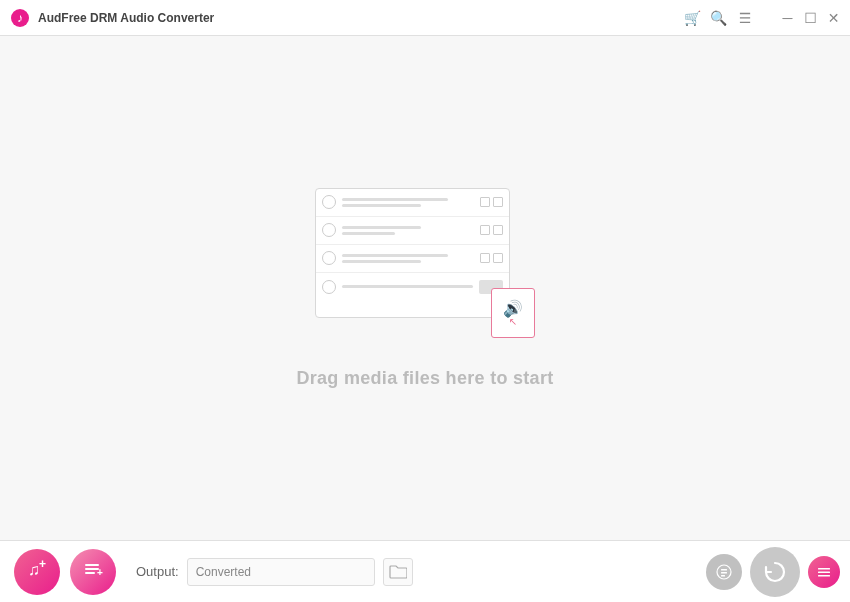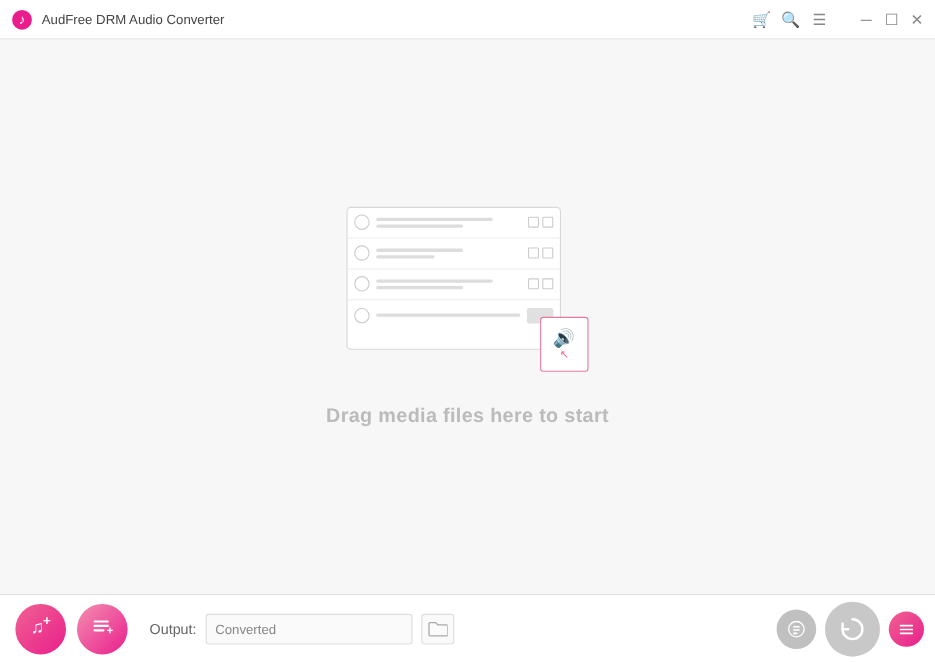--- a/index.html
+++ b/index.html
@@ -33,21 +33,21 @@
     }
 
     #app-logo {
       width: 20px;
       height: 20px;
     }
 
     #app-title {
       font-size: 12px;
       color: #444;
-      font-weight: 400;
+      font-weight: 700;
     }
 
     #title-controls {
       display: flex;
       align-items: center;
       gap: 10px;
     }
 
     .title-icon {
       width: 16px;

